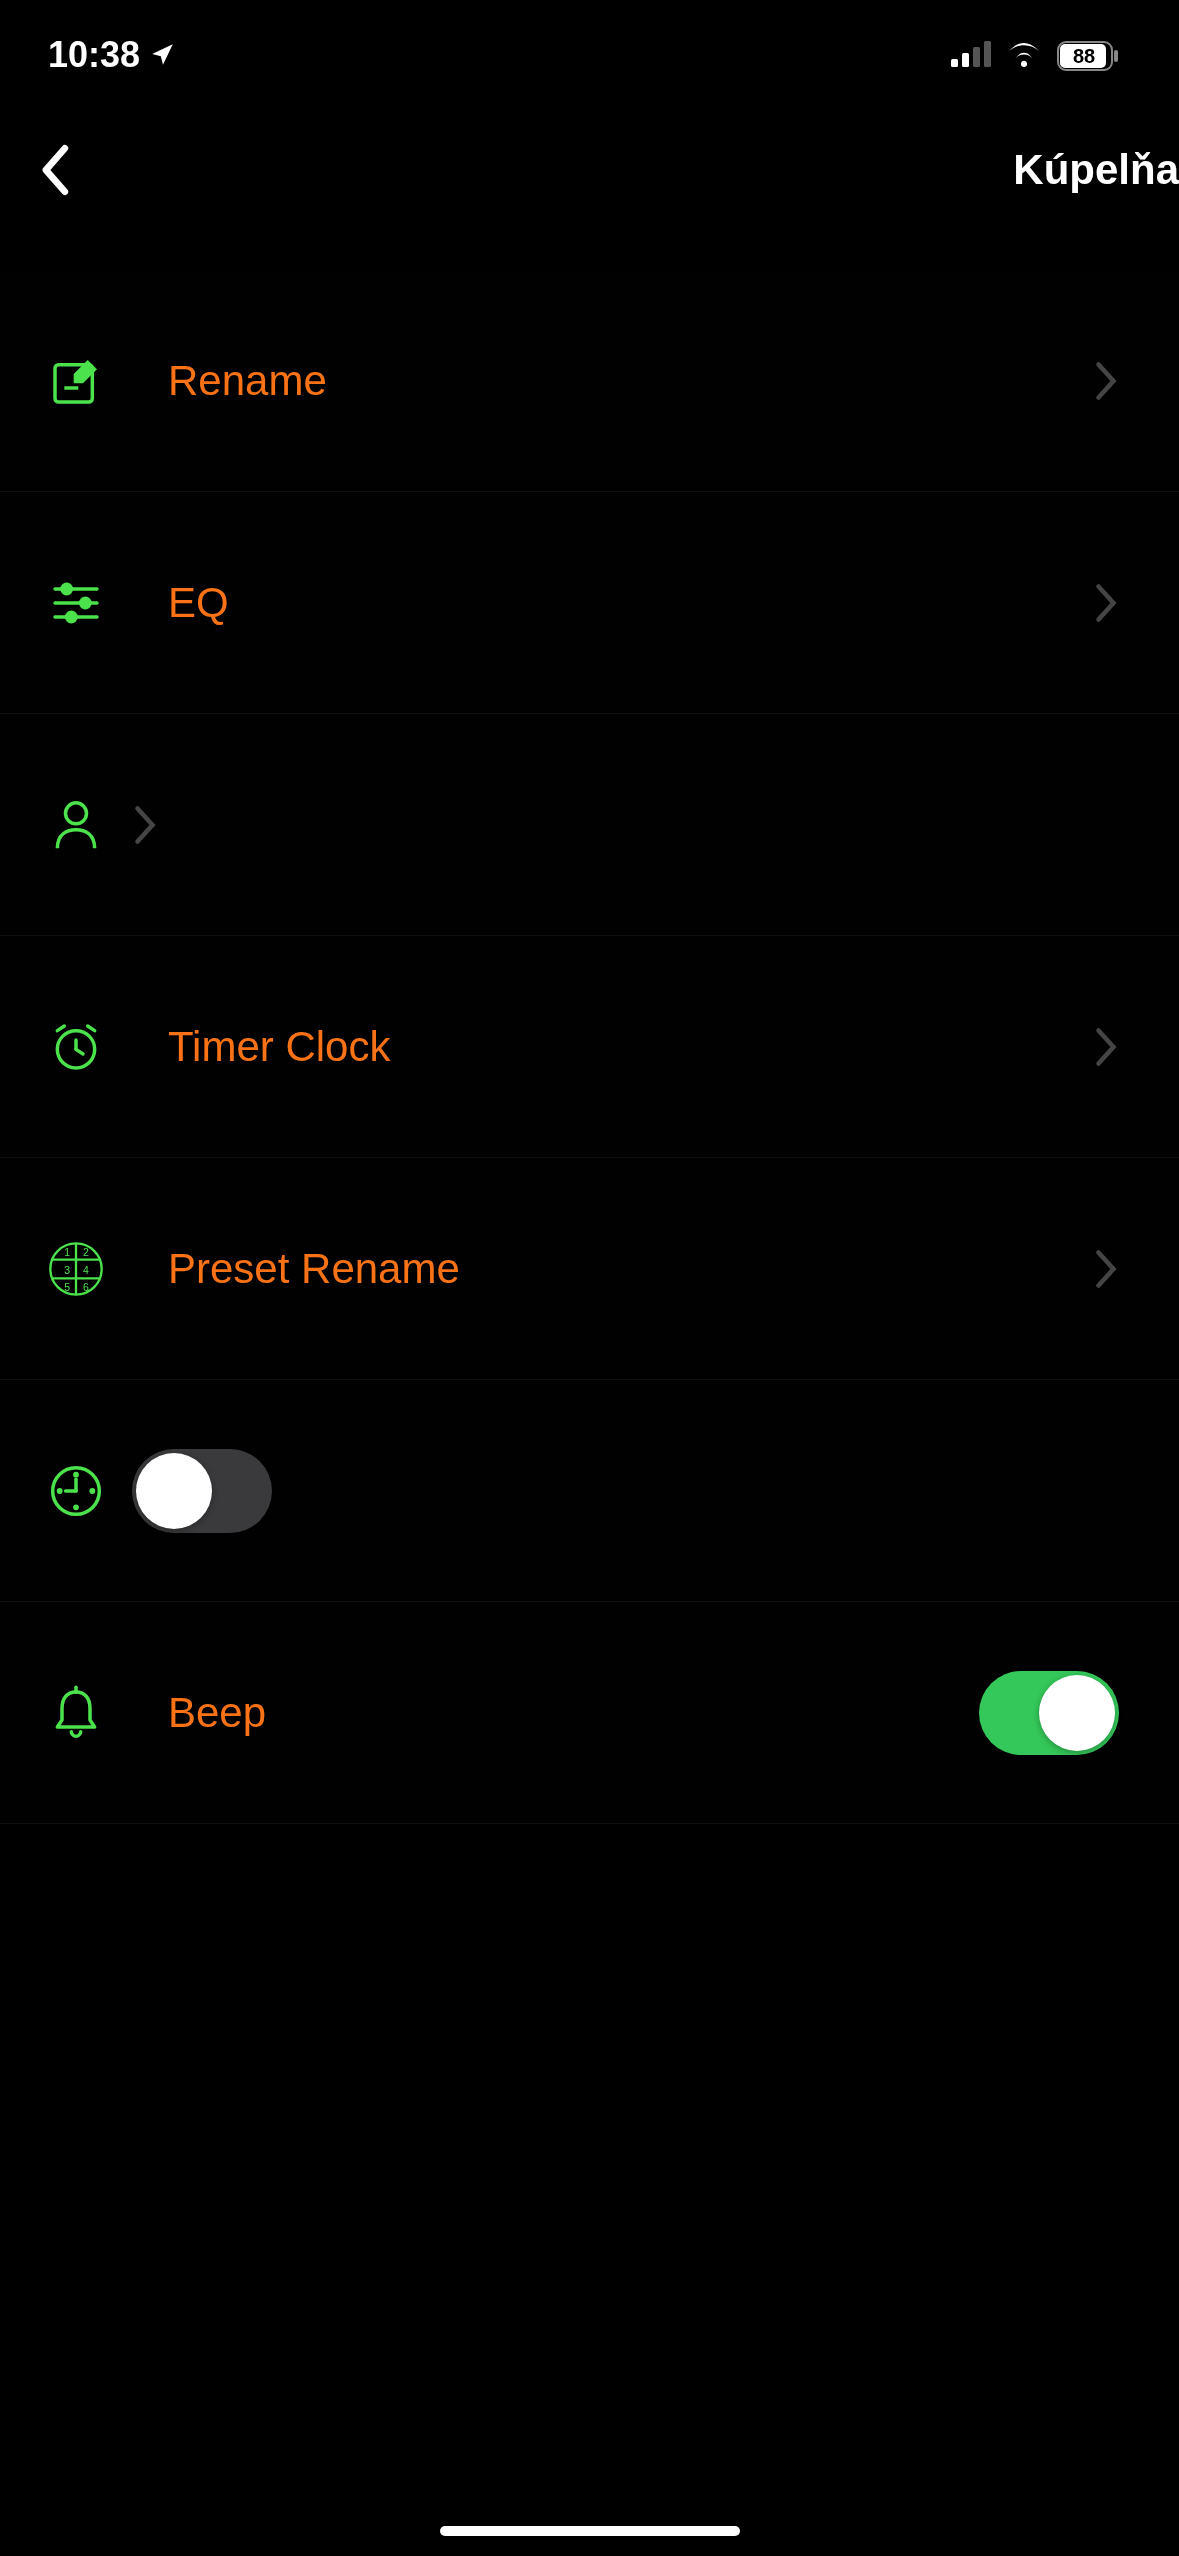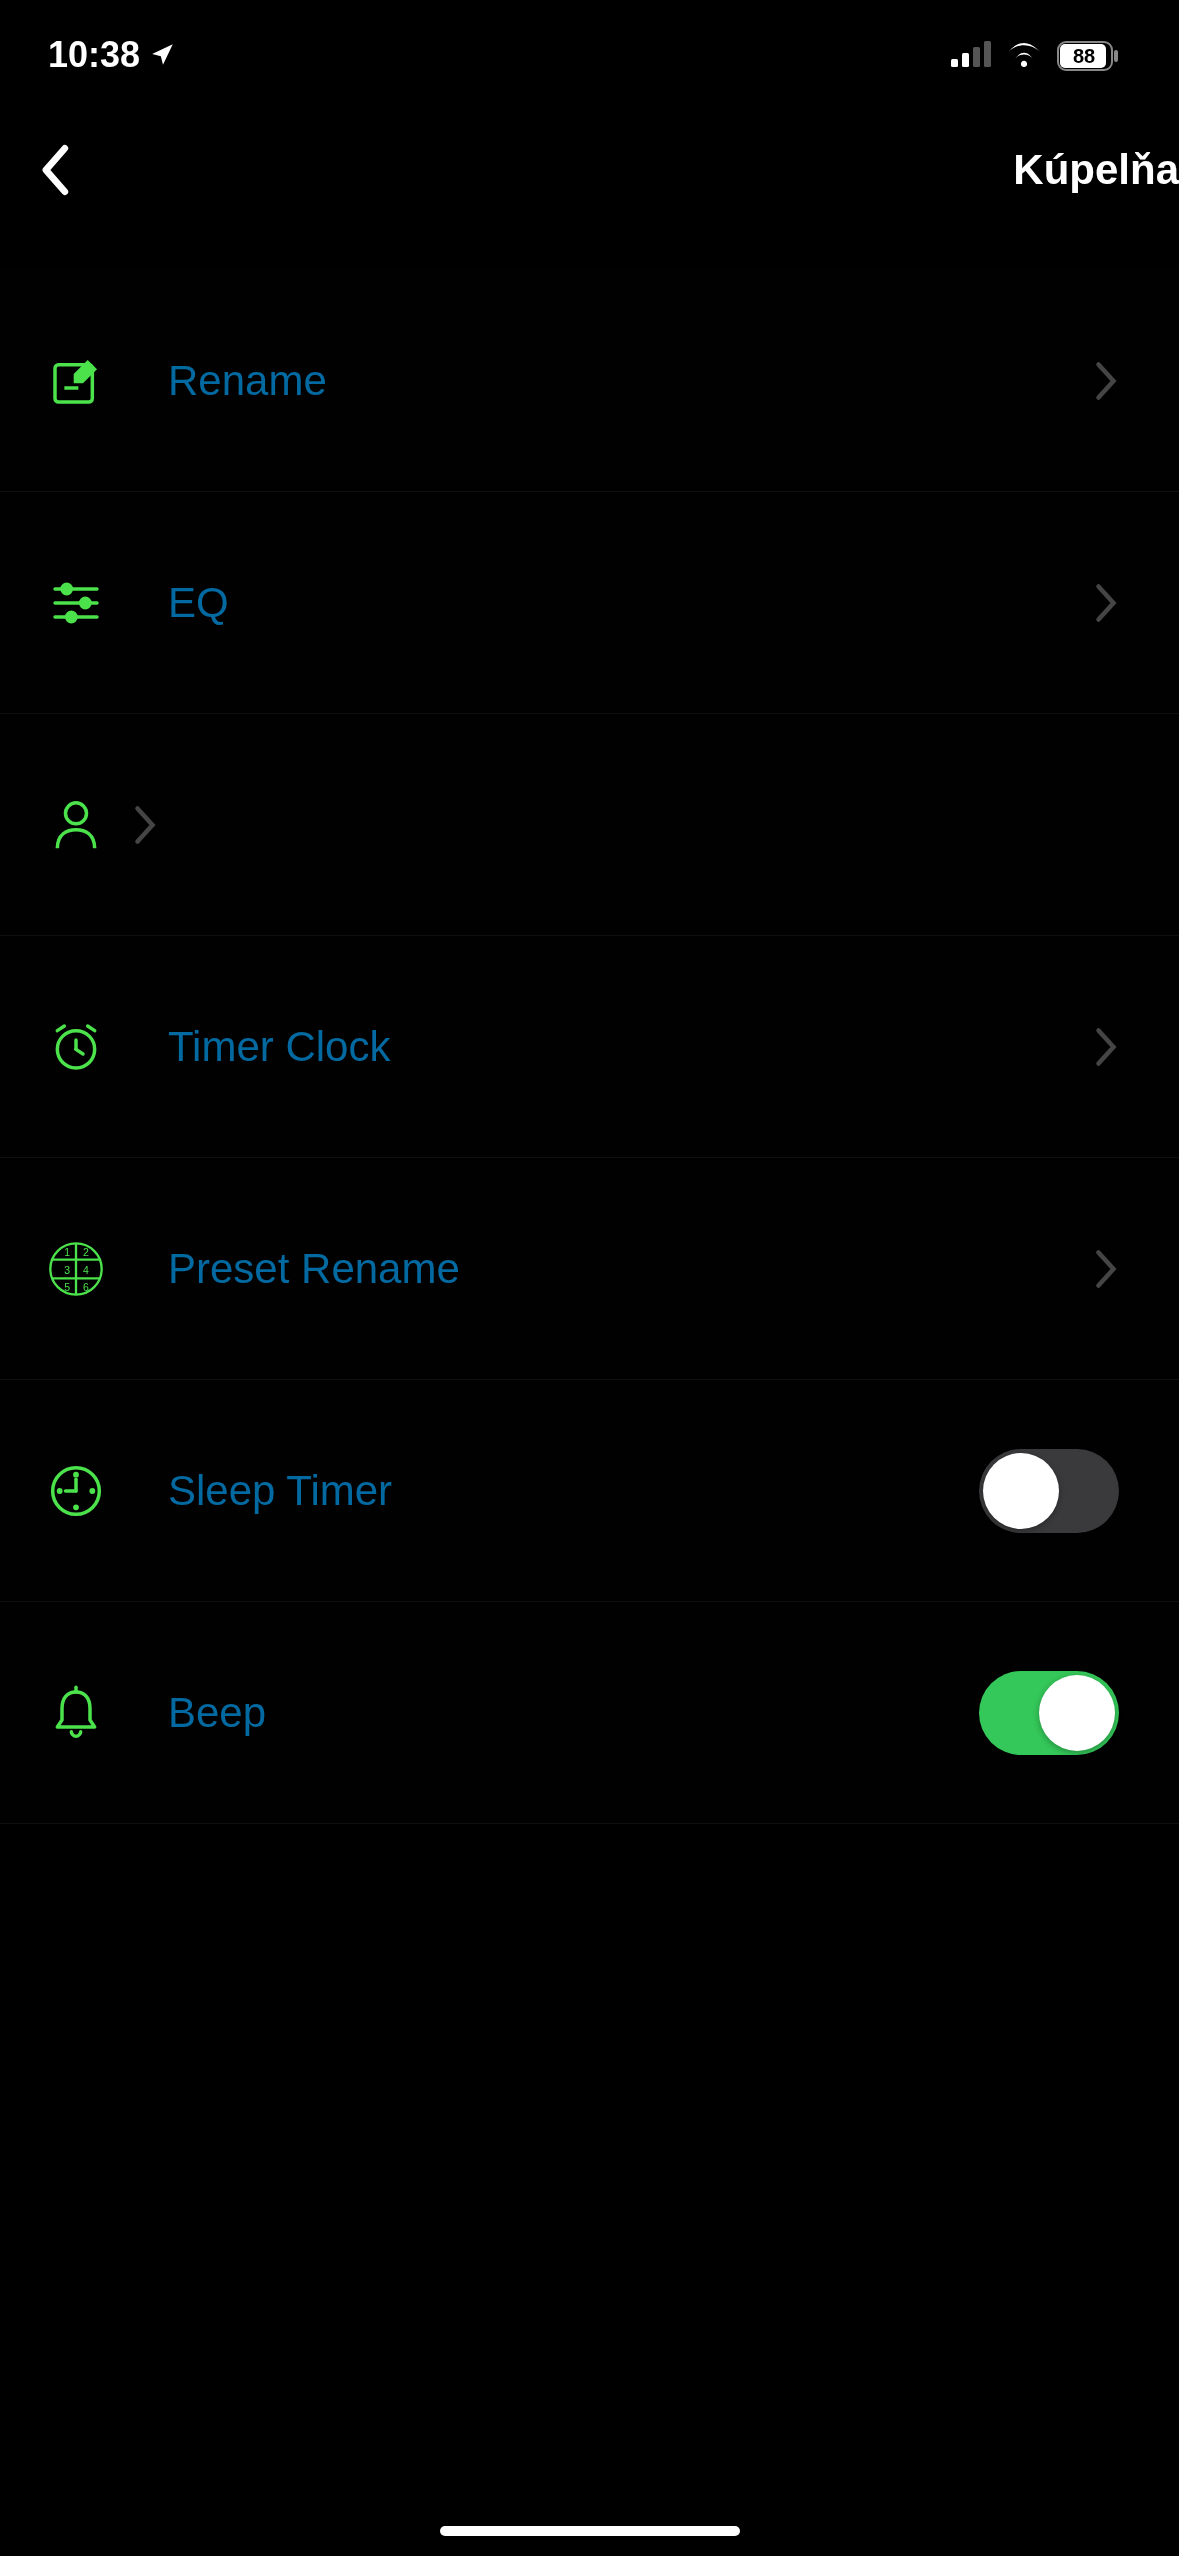--- a/index.html
+++ b/index.html
@@ -73,21 +73,21 @@
       background: #010101;
     }
     .row-icon {
       width: 84px;
       display: flex;
       align-items: center;
       justify-content: flex-start;
     }
     .row-label {
       flex: 1;
-      color: #0369a1;
+      color: #f97316;
       font-size: 42px;
       font-weight: 400;
       margin-left: 36px;
     }
     .row-trailing {
       display: flex;
       align-items: center;
     }
     .chevron {
       opacity: 0.5;
@@ -273,21 +273,20 @@
       <svg width="56" height="56" viewBox="0 0 48 48" fill="none" stroke="#4be24b" stroke-width="3" stroke-linecap="round">
         <circle cx="24" cy="24" r="20"></circle>
         <line x1="24" y1="14" x2="24" y2="24"></line>
         <line x1="24" y1="24" x2="15" y2="24"></line>
         <circle cx="24" cy="10" r="1" fill="#4be24b"></circle>
         <circle cx="38" cy="24" r="1" fill="#4be24b"></circle>
         <circle cx="24" cy="38" r="1" fill="#4be24b"></circle>
         <circle cx="10" cy="24" r="1" fill="#4be24b"></circle>
       </svg>
     </div>
-    <div class="row-label">Sleep Timer</div>
     <div class="row-trailing">
       <div class="toggle toggle-off">
         <div class="toggle-knob"></div>
       </div>
     </div>
   </div>
 
   <div class="settings-row">
     <div class="row-icon">
       <svg width="56" height="56" viewBox="0 0 48 48" fill="none" stroke="#4be24b" stroke-width="3" stroke-linecap="round" stroke-linejoin="round">

